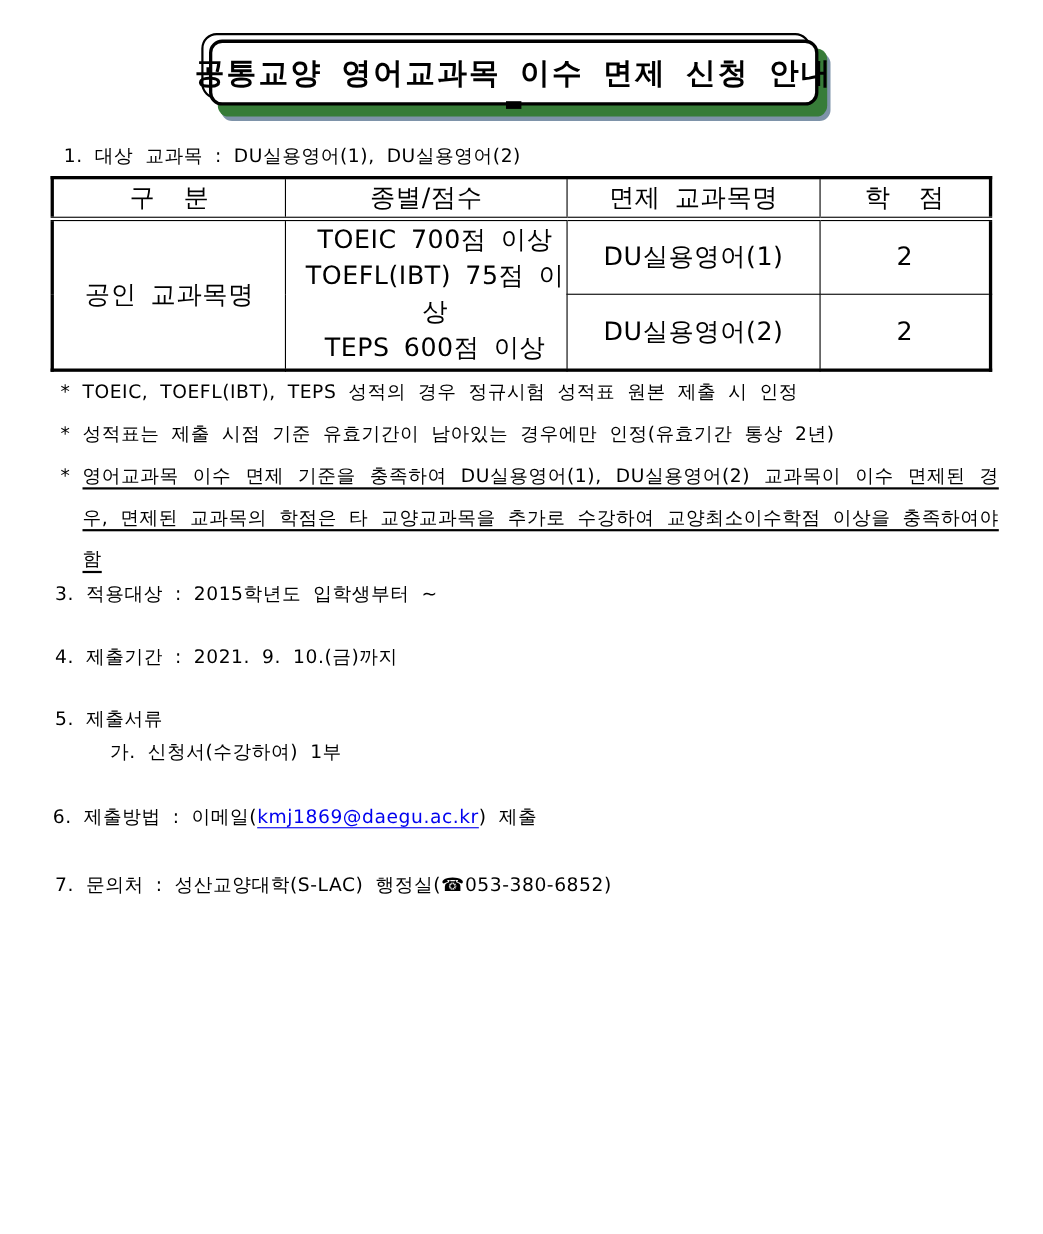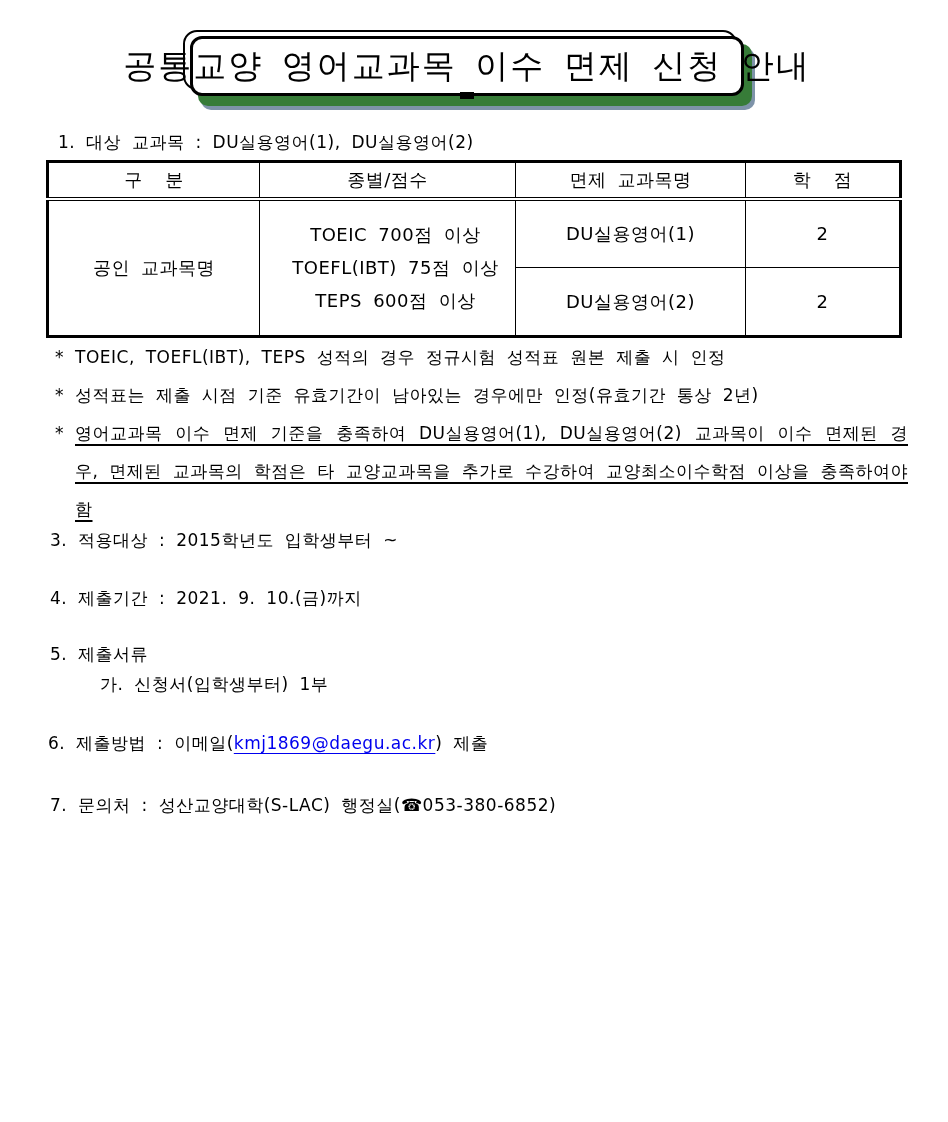--- a/index.html
+++ b/index.html
@@ -50,22 +50,22 @@
     position:absolute;
     top:0;left:0;
     width:554px;height:60px;
     background:#fff;
     border:3px solid #000;
     border-radius:12px;
     display:flex;align-items:center;justify-content:center;
     z-index:2;
   }
   .title-box .t{
-    font-size:33px;
-    font-weight:normal;
+    font-size:27px;
+    font-weight:bold;
     letter-spacing:2px;
     word-spacing:6px;
     white-space:nowrap;
   }
   .stray-mark{
     position:absolute;
     left:270px;top:56px;
     width:14px;height:7px;
     background:#000;
     z-index:3;
@@ -86,21 +86,21 @@
   table.criteria{
     margin:4px 0 0 46px;
     width:853px;
     border-collapse:collapse;
     border:3px solid #000;
     table-layout:fixed;
   }
   table.criteria th, table.criteria td{
     border:1.5px solid #000;
     font-weight:normal;
-    font-size:18px;
+    font-size:23px;
     text-align:center;
     vertical-align:middle;
   }
   table.criteria th{
     height:37px;
     border-bottom:4px double #000;
   }
   table.criteria td{height:69px;}
   .ws-pre{white-space:pre;}
   td.scores-cell{
@@ -208,21 +208,21 @@
       <span class="star">*</span>
       <span class="u">영어교과목 이수 면제 기준을 충족하여 DU실용영어(1), DU실용영어(2) 교과목이 이수 면제된 경우, 면제된 교과목의 학점은 타 교양교과목을 추가로 수강하여 교양최소이수학점 이상을 충족하여야 함</span>
     </div>
   </div>
 
   <div class="line item-3">3. 적용대상 : 2015학년도 입학생부터 ~</div>
   <div class="line item-4">4. 제출기간 : 2021. 9. 10.(금)까지</div>
 
   <div class="item-5">
     <div class="line">5. 제출서류</div>
-    <div class="sub">가. 신청서(입학생부터) 1부</div>
+    <div class="sub">가. 신청서(수강하여) 1부</div>
   </div>
 
   <div class="item-6">
     <div class="line">
       <span>6. 제출방법 : 이메일(</span><a href="#" class="email-link">kmj1869@daegu.ac.kr</a><span>) 제출</span>
     </div>
   </div>
 
   <div class="line item-7">7. 문의처 : 성산교양대학(S-LAC) 행정실(☎053-380-6852)</div>
 

